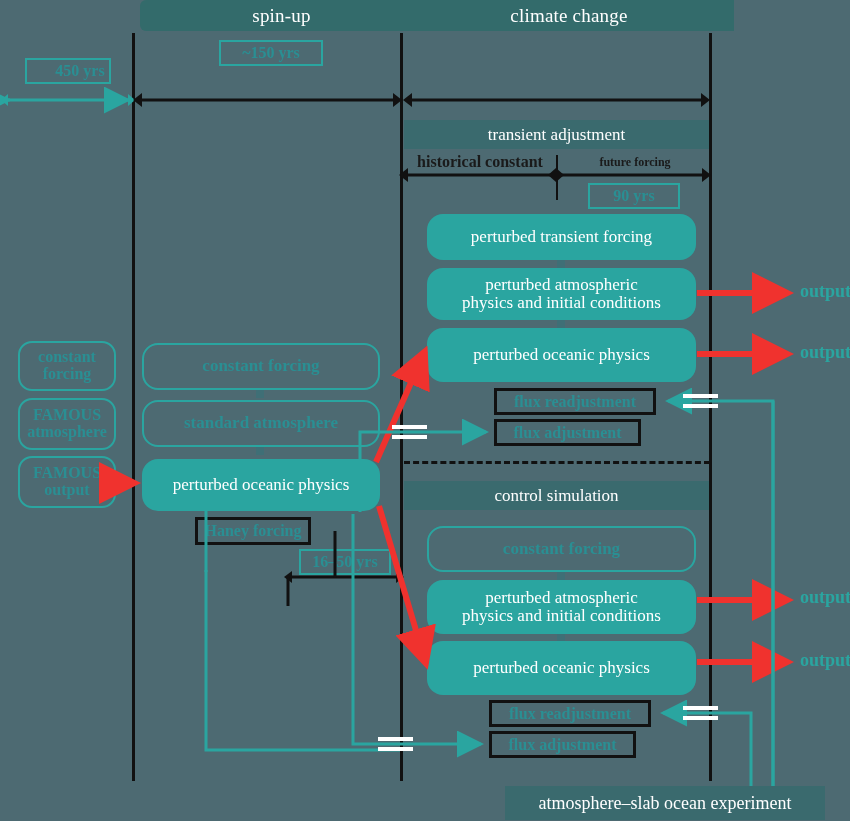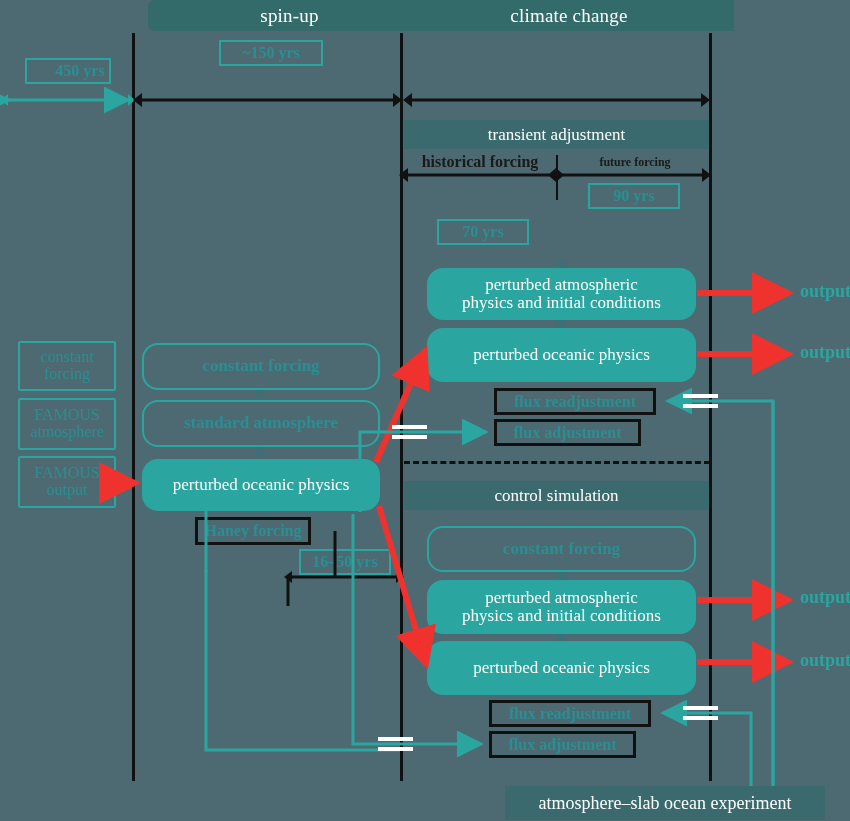--- a/index.html
+++ b/index.html
@@ -61,24 +61,24 @@
     justify-content:center;
     font-size:17px;
     line-height:1.08;
     box-sizing:border-box;
   }
   .cap-fill{background:#2aa5a0;color:#ffffff;}
   .cap-out{background:transparent;border:2px solid #2aa5a0;color:#2a8f93;font-weight:bold;}
 
   
   .pill{
-    border-radius:2px;
+    border-radius:14px;
     border:2px solid #2aa5a0;
     color:#2a8f93;
-    font-weight:normal;
+    font-weight:bold;
     font-size:16px;
     text-align:center;
     display:flex;
     align-items:center;
     justify-content:center;
     line-height:1.05;
     box-sizing:border-box;
   }
 
   
@@ -120,40 +120,43 @@
     text-align:center;
     line-height:34px;
     height:34px;
   }
 </style>
 </head>
 <body>
 
 <div id="stage">
 
-  <div class="abs phase-bar" style="left:148px;top:0;width:283px;border-radius:6px;">spin-up</div>
+  <div class="abs phase-bar" style="left:140px;top:0;width:283px;border-radius:6px;">spin-up</div>
   <div class="abs phase-bar" style="left:404px;top:0;width:330px;">climate change</div>
 
   <div class="abs vline" style="left:132px;top:33px;height:748px;"></div>
   <div class="abs vline" style="left:400px;top:33px;height:748px;"></div>
   <div class="abs vline" style="left:709px;top:33px;height:748px;"></div>
 
   <div class="abs yrbox" style="left:25px;top:58px;width:86px;padding-left:24px;">450 yrs</div>
   <div class="abs yrbox" style="left:219px;top:40px;width:104px;">~150 yrs</div>
 
   <div class="abs sim-bar" style="left:404px;top:120px;width:305px;">transient adjustment</div>
 
-  <div class="abs" style="left:404px;top:151px;width:152px;height:22px;color:#1a1a1a;font-size:16px;font-weight:bold;text-align:center;line-height:22px;">historical forcing</div>
+  <div class="abs" style="left:404px;top:151px;width:152px;height:22px;color:#1a1a1a;font-size:16px;font-weight:bold;text-align:center;line-height:22px;">historical constant</div>
   <div class="abs" style="left:560px;top:151px;width:150px;height:22px;color:#1a1a1a;font-size:12px;font-weight:bold;text-align:center;line-height:22px;">future forcing</div>
 
   <div class="abs vline-thin" style="left:556px;top:155px;height:45px;"></div>
 
   <div class="abs yrbox" style="left:437px;top:183px;width:92px;margin-top:36px;">70 yrs</div>
   <div class="abs yrbox" style="left:588px;top:183px;width:92px;">90 yrs</div>
 
+  <div class="abs cap cap-fill" style="left:427px;top:214px;width:269px;height:46px;">
+    <span>perturbed transient forcing</span>
+  </div>
   <div class="abs connector" style="left:557px;top:260px;"></div>
 
   <div class="abs cap cap-fill" style="left:427px;top:268px;width:269px;height:52px;flex-direction:column;">
     <span>perturbed atmospheric</span>
     <span>physics and initial conditions</span>
   </div>
   <div class="abs connector" style="left:557px;top:320px;"></div>
 
   <div class="abs cap cap-fill" style="left:427px;top:328px;width:269px;height:54px;">
     <span>perturbed oceanic physics</span>

